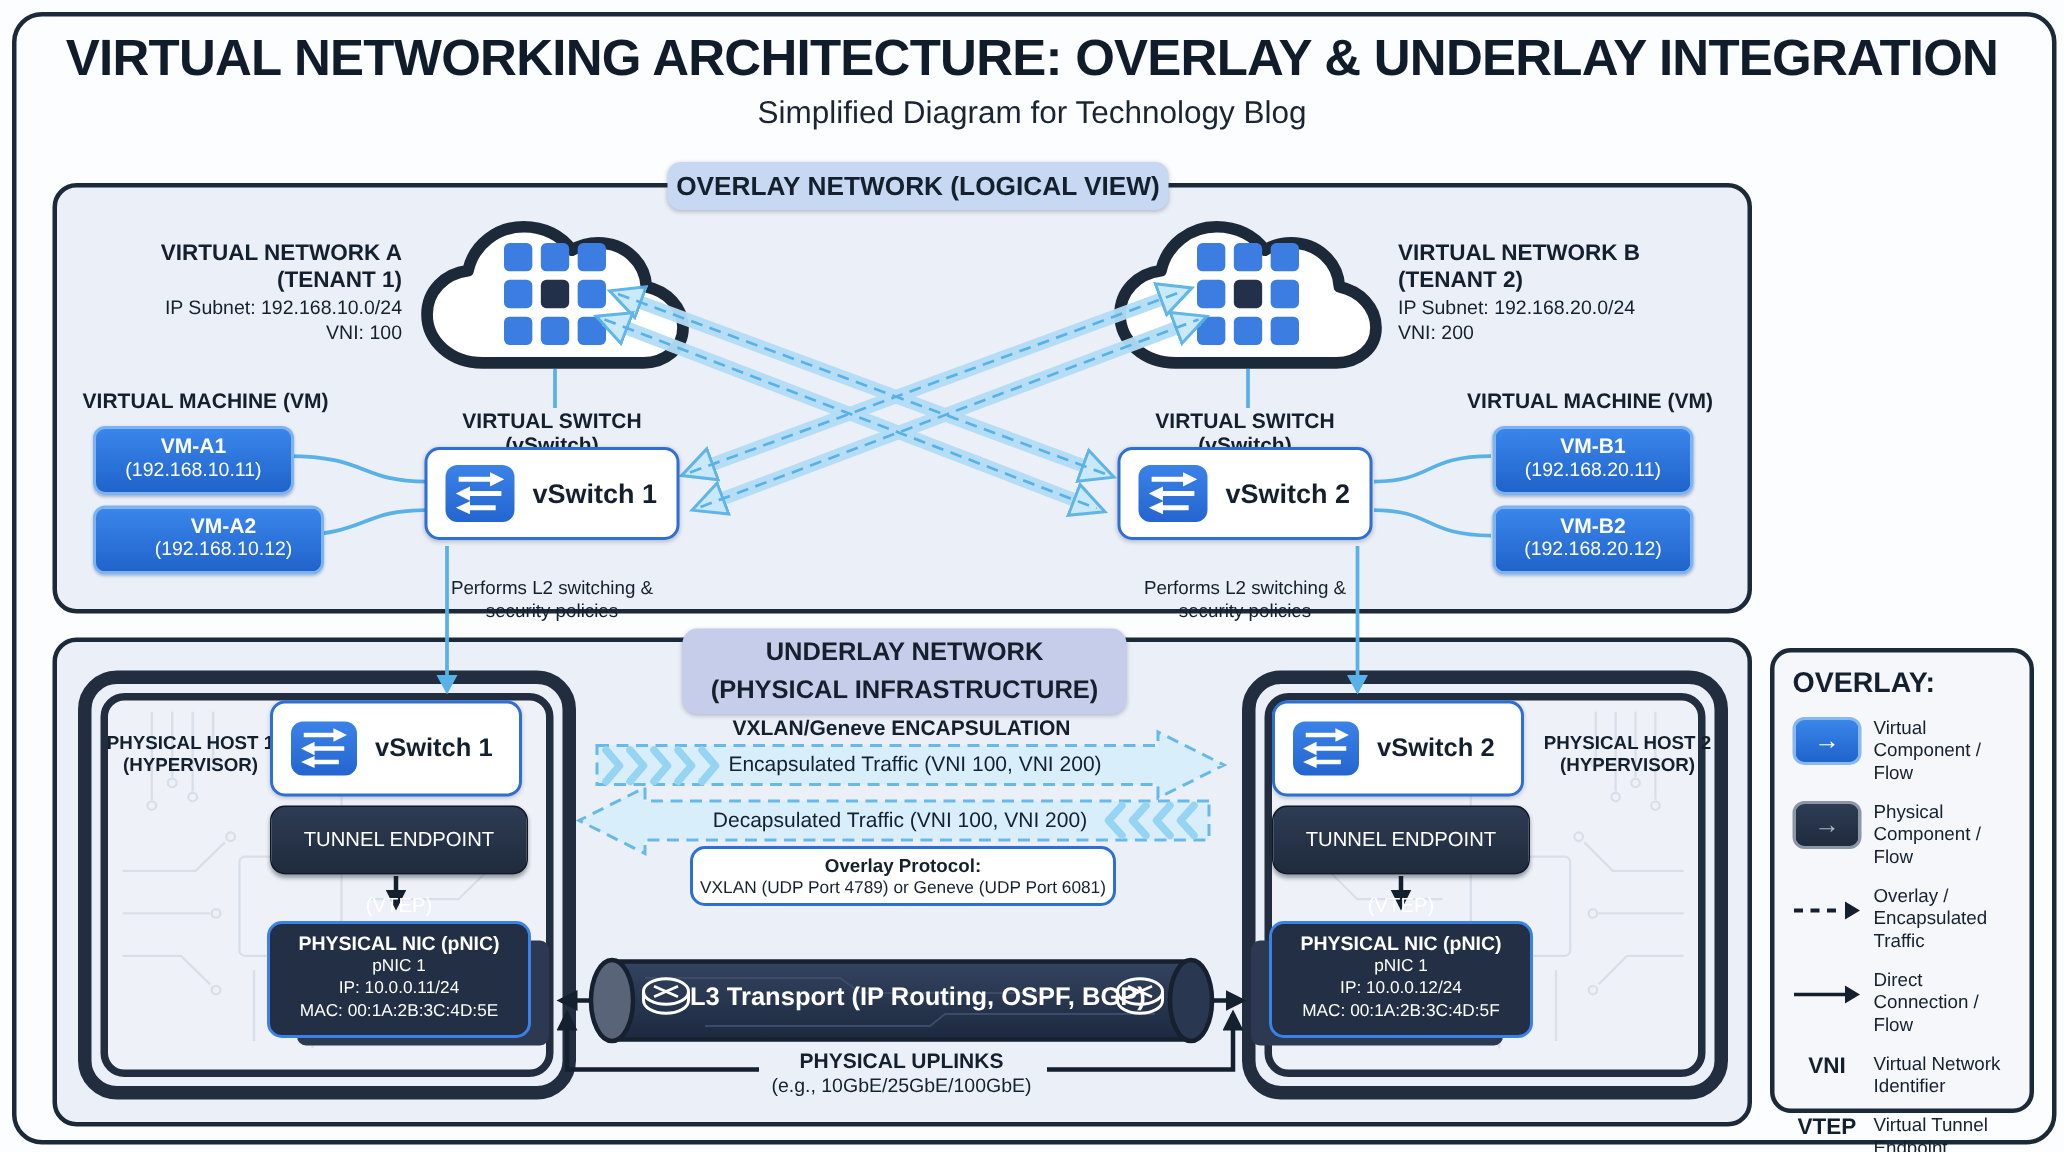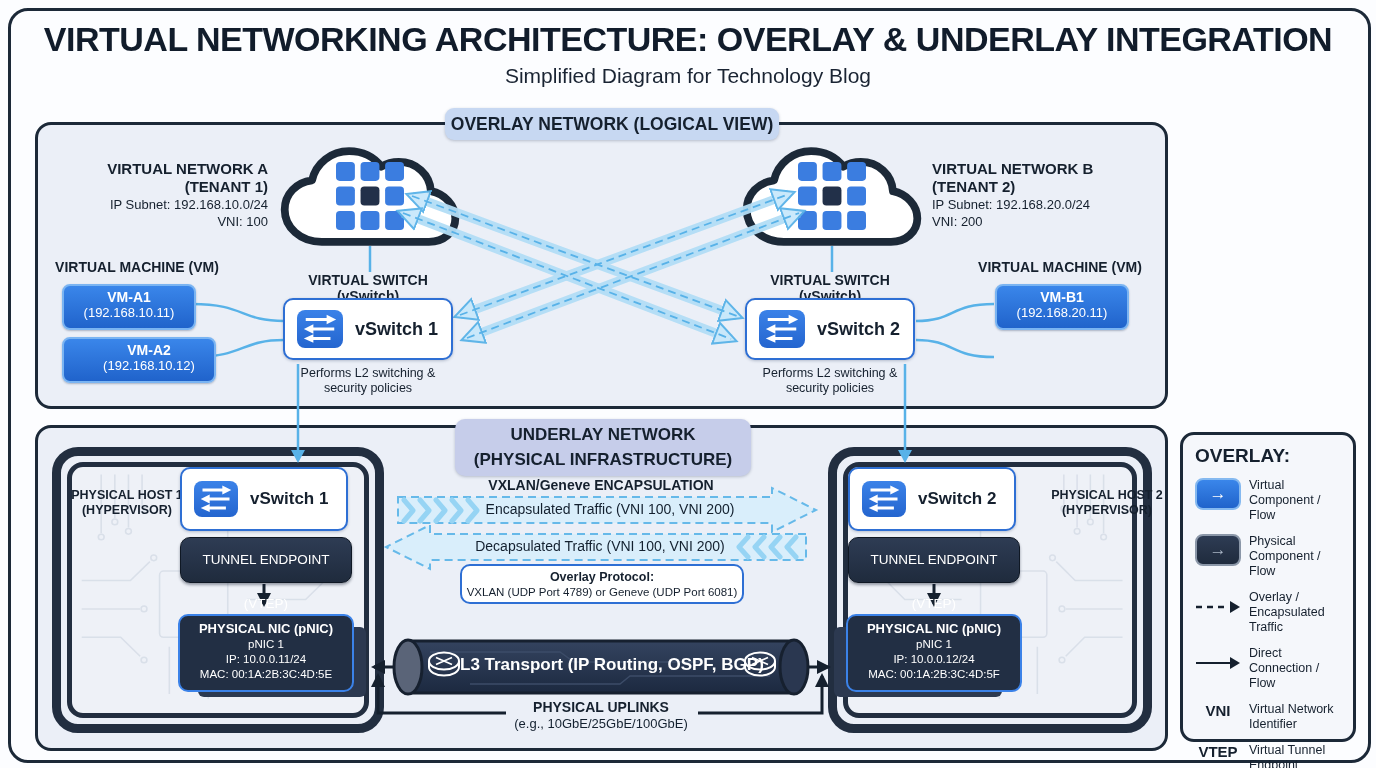--- a/index.html
+++ b/index.html
@@ -28,21 +28,21 @@
   .seclabel{font-size:14px;font-weight:bold;z-index:20;background:#ebeff7;}
   .vmbox{width:130px;height:42px;border-radius:8px;z-index:20;color:#fff;
          background:linear-gradient(180deg,#3a86ea,#2063cb);border:2px solid #7ab4f2;
          box-shadow:0 1px 2px rgba(20,40,80,.3);}
   .vmbox .nm{font-size:14px;font-weight:bold;margin-top:3px;}
   .vmbox .ip{font-size:13px;}
   .vswbox{height:62px;border-radius:10px;background:#ffffff;border:2.5px solid #2e6fd4;z-index:20;
           display:flex;align-items:center;gap:12px;padding:0 0 0 12px;box-shadow:0 1px 3px rgba(20,40,80,.25);box-sizing:border-box;width:170px;}
   .vswbox .lbl{font-size:18px;font-weight:bold;color:#15202e;}
   .swicon{width:46px;height:38px;border-radius:8px;background:linear-gradient(180deg,#3b82e8,#2465cf);flex:0 0 46px;}
-  .caption{font-size:12.5px;line-height:15px;z-index:20;}
+  .caption{font-size:12.5px;line-height:15px;z-index:20;margin-top:19px;}
   
   .host{border:9px solid #222e40;border-radius:26px;z-index:2;background:transparent;}
   .host-inner{position:absolute;left:6px;top:6px;right:6px;bottom:6px;border:5px solid #222e40;border-radius:16px;background:#eef1f7;overflow:hidden;}
   .circuit{position:absolute;left:0;top:0;width:100%;height:100%;opacity:.55;}
   .hostlabel{font-size:12.5px;line-height:15px;font-weight:bold;z-index:20;}
   .vtepbox{width:170px;height:44px;line-height:44px;border-radius:10px;z-index:20;color:#fff;font-weight:normal;font-size:13.5px;
            background:linear-gradient(180deg,#2e3c54,#1f2b3d);border:1.5px solid #0f1824;box-shadow:0 2px 3px rgba(10,20,40,.4);}
   .nicbox{width:176px;height:78px;border-radius:10px;z-index:20;color:#fff;background:#222f44;border:2px solid #3b82e8;padding-top:5px;box-sizing:border-box;}
   .nicbox .t{font-size:13px;font-weight:bold;line-height:16px;}
   .nicbox .d{font-size:11.5px;line-height:15px;}
@@ -144,20 +144,24 @@
     <div class="nm">VM-A1</div>
     <div class="ip">(192.168.10.11)</div>
   </div>
   <div class="abs vmbox ctr" style="left:62px;top:337px;padding-left:20px;">
     <div class="nm">VM-A2</div>
     <div class="ip">(192.168.10.12)</div>
   </div>
   <div class="abs vmbox ctr" style="left:995px;top:284px;">
     <div class="nm">VM-B1</div>
     <div class="ip">(192.168.20.11)</div>
+  </div>
+  <div class="abs vmbox ctr" style="left:995px;top:337px;">
+    <div class="nm">VM-B2</div>
+    <div class="ip">(192.168.20.12)</div>
   </div>
 
   <div class="abs vswbox" style="left:283px;top:298px;">
     <svg class="swicon" viewBox="0 0 46 40">
       <g stroke="#ffffff" stroke-width="3.4" fill="#ffffff">
         <line x1="8" y1="10" x2="32" y2="10"></line>
           <path d="M30,5 L40,10 L30,15 Z" stroke="none"></path>
         <line x1="38" y1="20" x2="14" y2="20"></line>
           <path d="M16,15 L6,20 L16,25 Z" stroke="none"></path>
         <line x1="34" y1="30" x2="14" y2="30"></line>
@@ -221,21 +225,21 @@
           <path d="M100,190 V240 M120,190 V230 M140,190 V245 M160,110 V60 M180,140 H240 l20,-20 M180,160 H230 l24,24"></path>
           <circle cx="160" cy="56" r="3"></circle>
             <circle cx="263" cy="117" r="3"></circle>
             <circle cx="257" cy="187" r="3"></circle>
         </g>
       </svg>
     </div>
   </div>
 
   <div class="abs hostlabel ctr" style="left:66px;top:488px;width:122px;">PHYSICAL HOST 1 (HYPERVISOR)</div>
-  <div class="abs hostlabel ctr" style="left:1024px;top:488px;width:122px;margin-left:22px;">PHYSICAL HOST 2 (HYPERVISOR)</div>
+  <div class="abs hostlabel ctr" style="left:1024px;top:488px;width:122px;">PHYSICAL HOST 2 (HYPERVISOR)</div>
 
   <div class="abs vswbox" style="left:180px;top:467px;width:168px;height:64px;">
     <svg class="swicon" style="width:44px;height:36px;flex:0 0 44px;" viewBox="0 0 46 40">
       <g stroke="#ffffff" stroke-width="3.4" fill="#ffffff">
         <line x1="8" y1="10" x2="32" y2="10"></line>
           <path d="M30,5 L40,10 L30,15 Z" stroke="none"></path>
         <line x1="38" y1="20" x2="14" y2="20"></line>
           <path d="M16,15 L6,20 L16,25 Z" stroke="none"></path>
         <line x1="34" y1="30" x2="14" y2="30"></line>
           <path d="M16,25.5 L6,30 L16,34.5 Z" stroke="none"></path>

